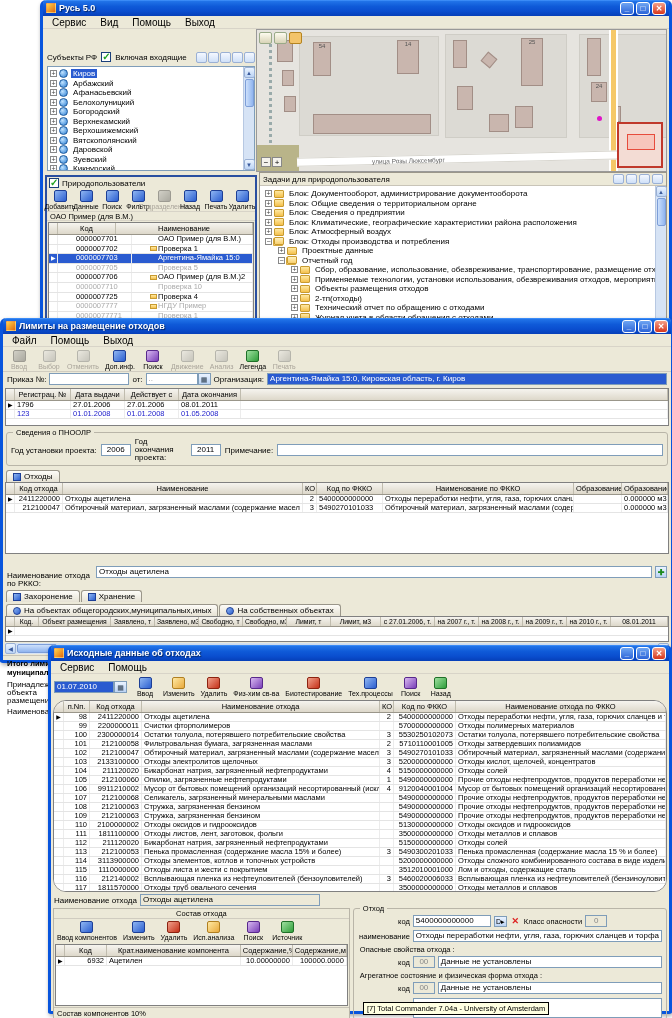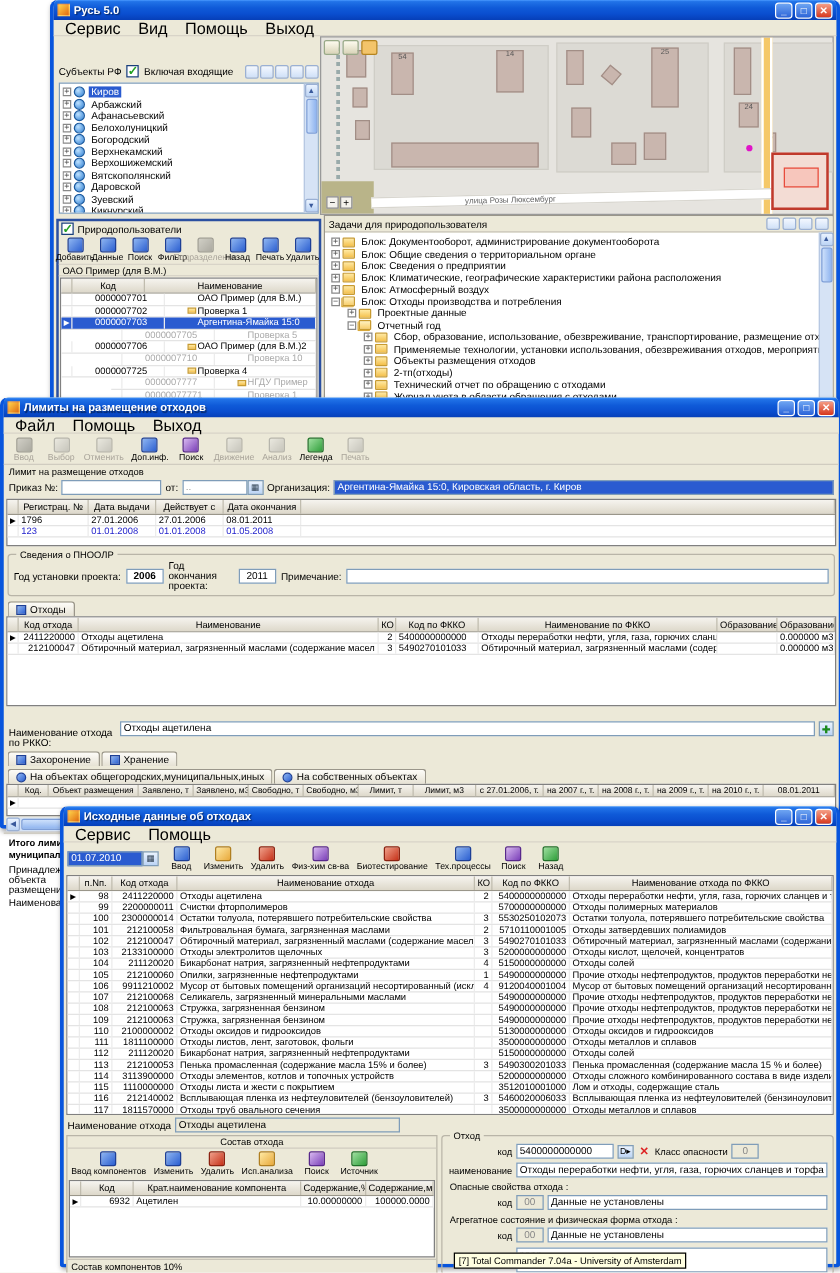--- a/index.html
+++ b/index.html
@@ -11,21 +11,21 @@
   .window { position:absolute; border:3px solid #0855dd; border-top:none; border-radius:6px 6px 3px 3px; background:#ece9d8; box-shadow:1px 2px 4px rgba(0,0,0,.35); }
   .titlebar { height:16px; display:flex; align-items:center; padding:0 3px; border-radius:4px 4px 0 0;
     background:linear-gradient(180deg,#4a9aff 0%,#2173e8 8%,#0f5ad8 40%,#0a4ecf 70%,#063fb8 100%); color:#fff; font-weight:bold; font-size:9px; }
   .titlebar .app-ico { width:10px; height:10px; margin-right:3px; background:linear-gradient(135deg,#ffd24a,#e06a10); border:1px solid #fff3; flex:none; }
   .titlebar .t-title { flex:1; white-space:nowrap; overflow:hidden; text-shadow:1px 1px 1px #0008; }
   .winbtns { display:flex; gap:2px; flex:none; }
   .winbtn { width:14px; height:13px; border:1px solid #fff; border-radius:3px; color:#fff; font-size:8px; line-height:11px; text-align:center;
     background:linear-gradient(180deg,#6ea5f2,#2c64d8); }
   .winbtn.close { background:linear-gradient(180deg,#f5a088,#d6361c); }
   .menubar { display:flex; gap:0; background:#ece9d8; border-bottom:1px solid #d8d4c8; height:13px; align-items:center; padding-left:2px; }
-  .menubar span { padding:1px 7px; font-size:13px; }
+  .menubar span { padding:1px 7px; font-size:10px; }
 
   
   .fld { background:#fff; border:1px solid #7f9db9; height:12px; line-height:10px; padding:0 2px; overflow:hidden; white-space:nowrap; }
   .fld.sel { background:#2a5bd0; color:#fff; }
   .fld.dis { background:#ece9d8; color:#888; }
   .dd-btn { width:13px; height:12px; border:1px solid #7f9db9; background:linear-gradient(180deg,#eaf3ff,#bcd4f5); color:#345; font-size:7px; line-height:11px; text-align:center; flex:none; }
   .cb { width:10px; height:10px; background:#fff; border:1px solid #1a3f7a; display:inline-block; position:relative; flex:none; }
   .cb.on::after { content:"✓"; position:absolute; left:0px; top:-2px; color:#21a121; font-size:10px; font-weight:bold; }
   .scroll-v { width:11px; background:#d6e3f5; border-left:1px solid #b7c8e2; display:flex; flex-direction:column; align-items:center; flex:none; }
   .scroll-v .arr { width:11px; height:11px; font-size:6px; text-align:center; line-height:11px; color:#3a5a9c; background:linear-gradient(180deg,#eaf3ff,#bcd4f5); border:1px solid #9ab0d4; border-radius:2px; }
@@ -37,21 +37,21 @@
   .scroll-h .sp { flex:1; }
 
   
   .grid { background:#fff; border:1px solid #808080; overflow:hidden; }
   .grid .hrow { display:flex; background:linear-gradient(180deg,#f6f4ef,#ddd8ca); border-bottom:1px solid #9a968a; font-size:7.5px; }
   .grid .hrow > div { padding:1px 2px; border-right:1px solid #c0bcae; text-align:center; overflow:hidden; white-space:nowrap; }
   .grid .rows { background:#fff; }
   .grid .drow { display:flex; border-bottom:1px solid #e4e4e4; height:9px; line-height:8px; font-size:7.5px; }
   .grid .drow > div { padding:0 2px; border-right:1px solid #ececec; overflow:hidden; white-space:nowrap; }
   .grid .drow.sel { background:#2a5bd0; color:#fff; }
-  .grid .drow.gray { color:#aaa;margin-left:40px; }
+  .grid .drow.gray { color:#aaa; }
   .grid .drow.blue { color:#2222cc; }
   .mk { width:9px; flex:none; text-align:center; color:#000; }
   .drow.sel .mk { color:#fff; }
   .drow.current .mk::after { content:"▶"; font-size:6px; }
   .num { text-align:right; }
 
   
   .tree-item { display:flex; align-items:center; height:9.5px; white-space:nowrap; overflow:hidden; }
   .expander { width:7px; height:7px; border:1px solid #888; background:#fff; font-size:7px; line-height:5px; text-align:center; color:#444; margin-right:2px; flex:none; }
   .leaf .expander { visibility:hidden; }
@@ -171,21 +171,21 @@
   #place-grid .hrow > div:nth-child(10), #place-grid .drow > div:nth-child(10){ width:54px; flex:none; }
   #place-grid .hrow > div:nth-child(15), #place-grid .drow > div:nth-child(15){ flex:1; width:auto; }
   #total-row { display:flex; align-items:center; gap:6px; padding:3px 4px; border-top:1px solid #c8c4b8; }
   #total-row .lbl { font-weight:bold; font-size:7.5px; width:240px; }
   #belong-row { display:flex; align-items:flex-start; gap:4px; padding:1px 4px; }
 
   
   #source-window { left:48px; top:645px; width:624px; height:369px; z-index:8; }
   #src-toolbar { display:flex; align-items:center; gap:4px; padding:2px 3px; }
   #src-toolbar .datefld { display:flex; }
-  #src-grid { margin:0 2px; height:192px; display:flex; flex-direction:column; }
+  #src-grid { margin:0 2px; height:192px; display:flex; flex-direction:column;border-radius:13px; }
   #src-grid .rows { flex:1; }
   #src-grid .hrow > div:nth-child(1), #src-grid .drow > div:nth-child(1){ width:10px; flex:none; }
   #src-grid .hrow > div:nth-child(2), #src-grid .drow > div:nth-child(2){ width:26px; flex:none; }
   #src-grid .hrow > div:nth-child(3), #src-grid .drow > div:nth-child(3){ width:52px; flex:none; }
   #src-grid .hrow > div:nth-child(4), #src-grid .drow > div:nth-child(4){ width:238px; flex:none; }
   #src-grid .hrow > div:nth-child(5), #src-grid .drow > div:nth-child(5){ width:14px; flex:none; }
   #src-grid .hrow > div:nth-child(6), #src-grid .drow > div:nth-child(6){ width:62px; flex:none; }
   #src-grid .hrow > div:nth-child(7), #src-grid .drow > div:nth-child(7){ flex:1; }
   #src-name-row { display:flex; align-items:center; gap:3px; padding:2px 3px; }
   #src-bottom { display:flex; gap:3px; padding:0 2px; height:112px; }
@@ -621,21 +621,20 @@
       </span>
         <span class="cap-btn">
         <span class="ico i-green"></span>
         <span class="cap">Легенда</span>
       </span>
         <span class="cap-btn disabled">
         <span class="ico i-gray"></span>
         <span class="cap">Печать</span>
       </span>
       </div>
-    <div id="lim-form-label">Лимит на размещение отходов</div>
     <div id="lim-form">
       <label class="inline">Приказ №:</label>
       <span class="fld" style="width:80px;"></span>
       <label class="inline">от:</label>
       <span style="display:flex;">
           <span class="fld" style="width:52px; color:#999;">..</span>
           <span class="dd-btn">▦</span>
         </span>
       <label class="inline">Организация:</label>
       <span class="fld sel" style="flex:1;">Аргентина-Ямайка 15:0, Кировская область, г. Киров</span>
@@ -664,21 +663,21 @@
           <div>01.01.2008</div>
           <div>01.01.2008</div>
           <div>01.05.2008</div>
           <div></div>
         </div>
         </div>
     </div>
     <div class="groupbox" id="pnoolr-box">
       <span class="gb-title">Сведения о ПНООЛР</span>
       <label class="inline">Год установки проекта:</label>
-      <span class="fld" style="width:30px; text-align:center;font-weight:bold;">2006</span>
+      <span class="fld" style="width:30px; text-align:center;">2006</span>
       <label class="inline" style="width:52px; white-space:normal; line-height:1;">Год окончания проекта:</label>
       <span class="fld" style="width:30px; text-align:center;">2011</span>
       <label class="inline">Примечание:</label>
       <span class="fld" style="flex:1;"></span>
     </div>
     <div id="waste-tab-row">
       <span class="tab">
           <span class="t-ico"></span>
           <span>Отходы</span>
         </span>

